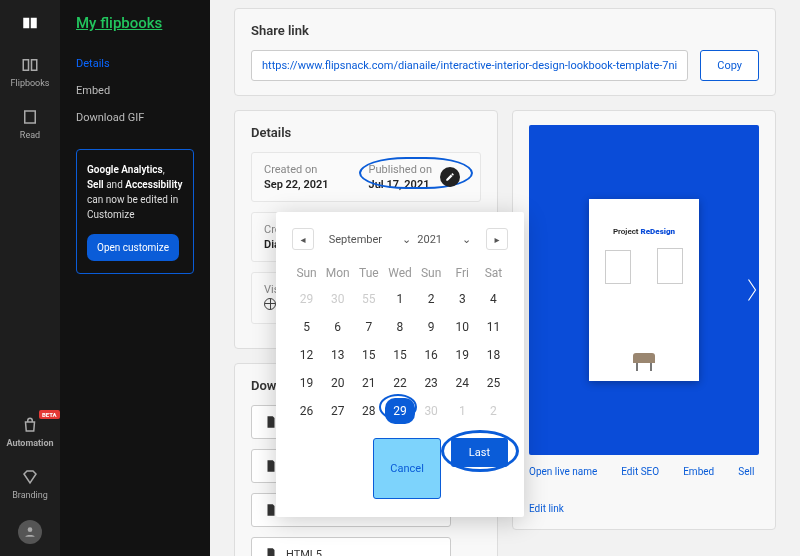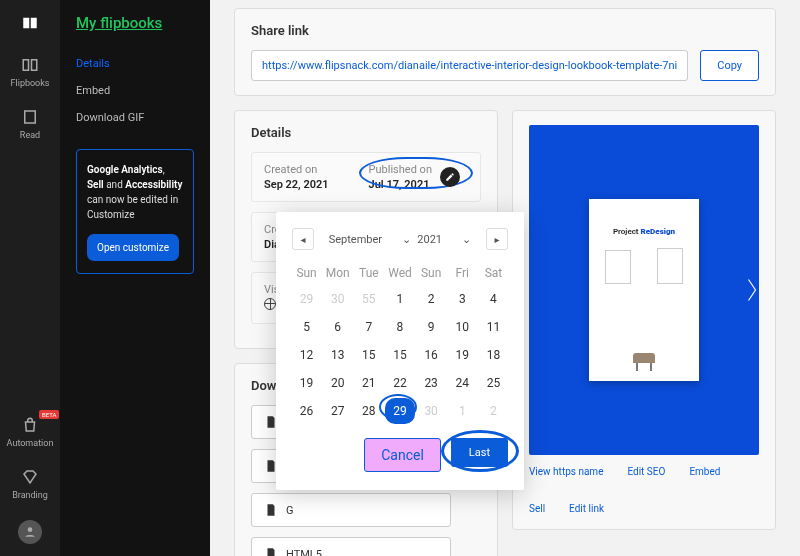--- a/index.html
+++ b/index.html
@@ -3,21 +3,21 @@
 <meta charset="utf-8">
 <style>
   * { box-sizing: border-box; margin: 0; padding: 0; font-family: -apple-system, BlinkMacSystemFont, "Segoe UI", Roboto, Arial, sans-serif; }
   body { background: #f5f5f5; width: 800px; height: 556px; overflow: hidden; position: relative; }
 
   
   .rail { position:absolute; left:0; top:0; width:60px; height:556px; background:#1e1e1e; display:flex; flex-direction:column; align-items:center; padding-top:14px; }
   .rail-item { display:flex; flex-direction:column; align-items:center; color:#aaa; font-size:9px; margin-bottom:20px; cursor:pointer; }
   .rail-item svg, .rail-item .ic { width:18px; height:18px; margin-bottom:4px; }
   .rail-spacer { flex:1; }
-  .rail .beta { position:relative; }
+  .rail .beta { position:relative;font-weight:bold; }
   .rail .beta::after { content:"BETA"; position:absolute; top:-6px; right:-6px; background:#e53935; color:#fff; font-size:6px; padding:1px 3px; border-radius:2px; }
   .avatar { width:24px; height:24px; border-radius:50%; background:#555; margin-bottom:12px; display:flex; align-items:center; justify-content:center; }
   .avatar svg { width:14px; height:14px; fill:#aaa; }
 
   
   .sidebar { position:absolute; left:60px; top:0; width:150px; height:556px; background:#121212; color:#ccc; padding:14px 16px; }
   .sidebar h2 { color:#22c55e; font-size:15px; font-weight:500; margin-bottom:18px;text-decoration:underline; }
   .side-link { font-size:11px; padding:7px 0; color:#bbb; cursor:pointer; }
   .side-link.active { color:#0a66ff; }
   .tipbox { border:1px solid #0a5cd8; border-radius:4px; padding:12px 10px; margin-top:18px; font-size:10px; line-height:1.5; color:#ddd; }
@@ -67,21 +67,21 @@
   .cal-btn { width:22px; height:22px; border:1px solid #ddd; border-radius:3px; background:#fff; display:flex; align-items:center; justify-content:center; cursor:pointer; font-size:10px; color:#555; }
   .cal-sel { display:flex; gap:6px; align-items:center; font-size:11px; color:#555; }
   .cal-sel .sel { display:flex; align-items:center; gap:20px; cursor:pointer; }
   .cal-grid { display:grid; grid-template-columns:repeat(7,1fr); gap:2px; text-align:center; font-size:12px; }
   .cal-grid .dow { color:#999; padding:4px 0; }
   .cal-grid .day { padding:6px 0; color:#333; cursor:pointer; position:relative; border-radius:3px; }
   .cal-grid .day.dim { color:#ccc; pointer-events:none; }
   .cal-grid .day.sel { background:#0a5cd8; color:#fff; border-radius:10px; }
   .sel-annot { position:absolute; left:-6px; top:-4px; width:38px; height:26px; border:2px solid #0a5cd8; border-radius:50%; pointer-events:none; }
   .cal-actions { display:flex; justify-content:flex-end; gap:10px; margin-top:14px; }
-  .btn-cancel { border:1px solid #0a5cd8; background:#f0abfc; color:#0a5cd8; border-radius:3px; padding:8px 16px; font-size:14px; cursor:pointer; }
+  .btn-cancel { border:1px solid #0a5cd8; background:#7dd3fc; color:#0a5cd8; border-radius:3px; padding:23px 16px; font-size:11px; cursor:pointer; }
   .btn-apply { border:none; background:#0a5cd8; color:#fff; border-radius:3px; padding:8px 18px; font-size:11px; cursor:pointer; position:relative; }
   .apply-annot { position:absolute; left:-10px; top:-8px; width:78px; height:42px; border:3px solid #0a5cd8; border-radius:50%; pointer-events:none; }
 
   .globe { width:12px; height:12px; border:1px solid #444; border-radius:50%; display:inline-block; position:relative; }
   .globe::before { content:""; position:absolute; left:5px; top:0; width:1px; height:10px; background:#444; }
   .globe::after { content:""; position:absolute; top:4px; left:0; height:1px; width:10px; background:#444; }
 </style>
 </head>
 <body>
 
@@ -225,21 +225,21 @@
                 </div>
             </div>
           </div>
           <div class="nav-chevron">
             <svg viewBox="0 0 24 48">
                 <path d="M6 6l12 18L6 42"></path>
               </svg>
           </div>
         </div>
         <div class="preview-links">
-          <span>View https name</span>
+          <span>Open live name</span>
           <span>Edit SEO</span>
           <span>Embed</span>
           <span>Sell</span>
           <span>Edit link</span>
         </div>
       </div>
     </div>
   </div>
 </div>
 

